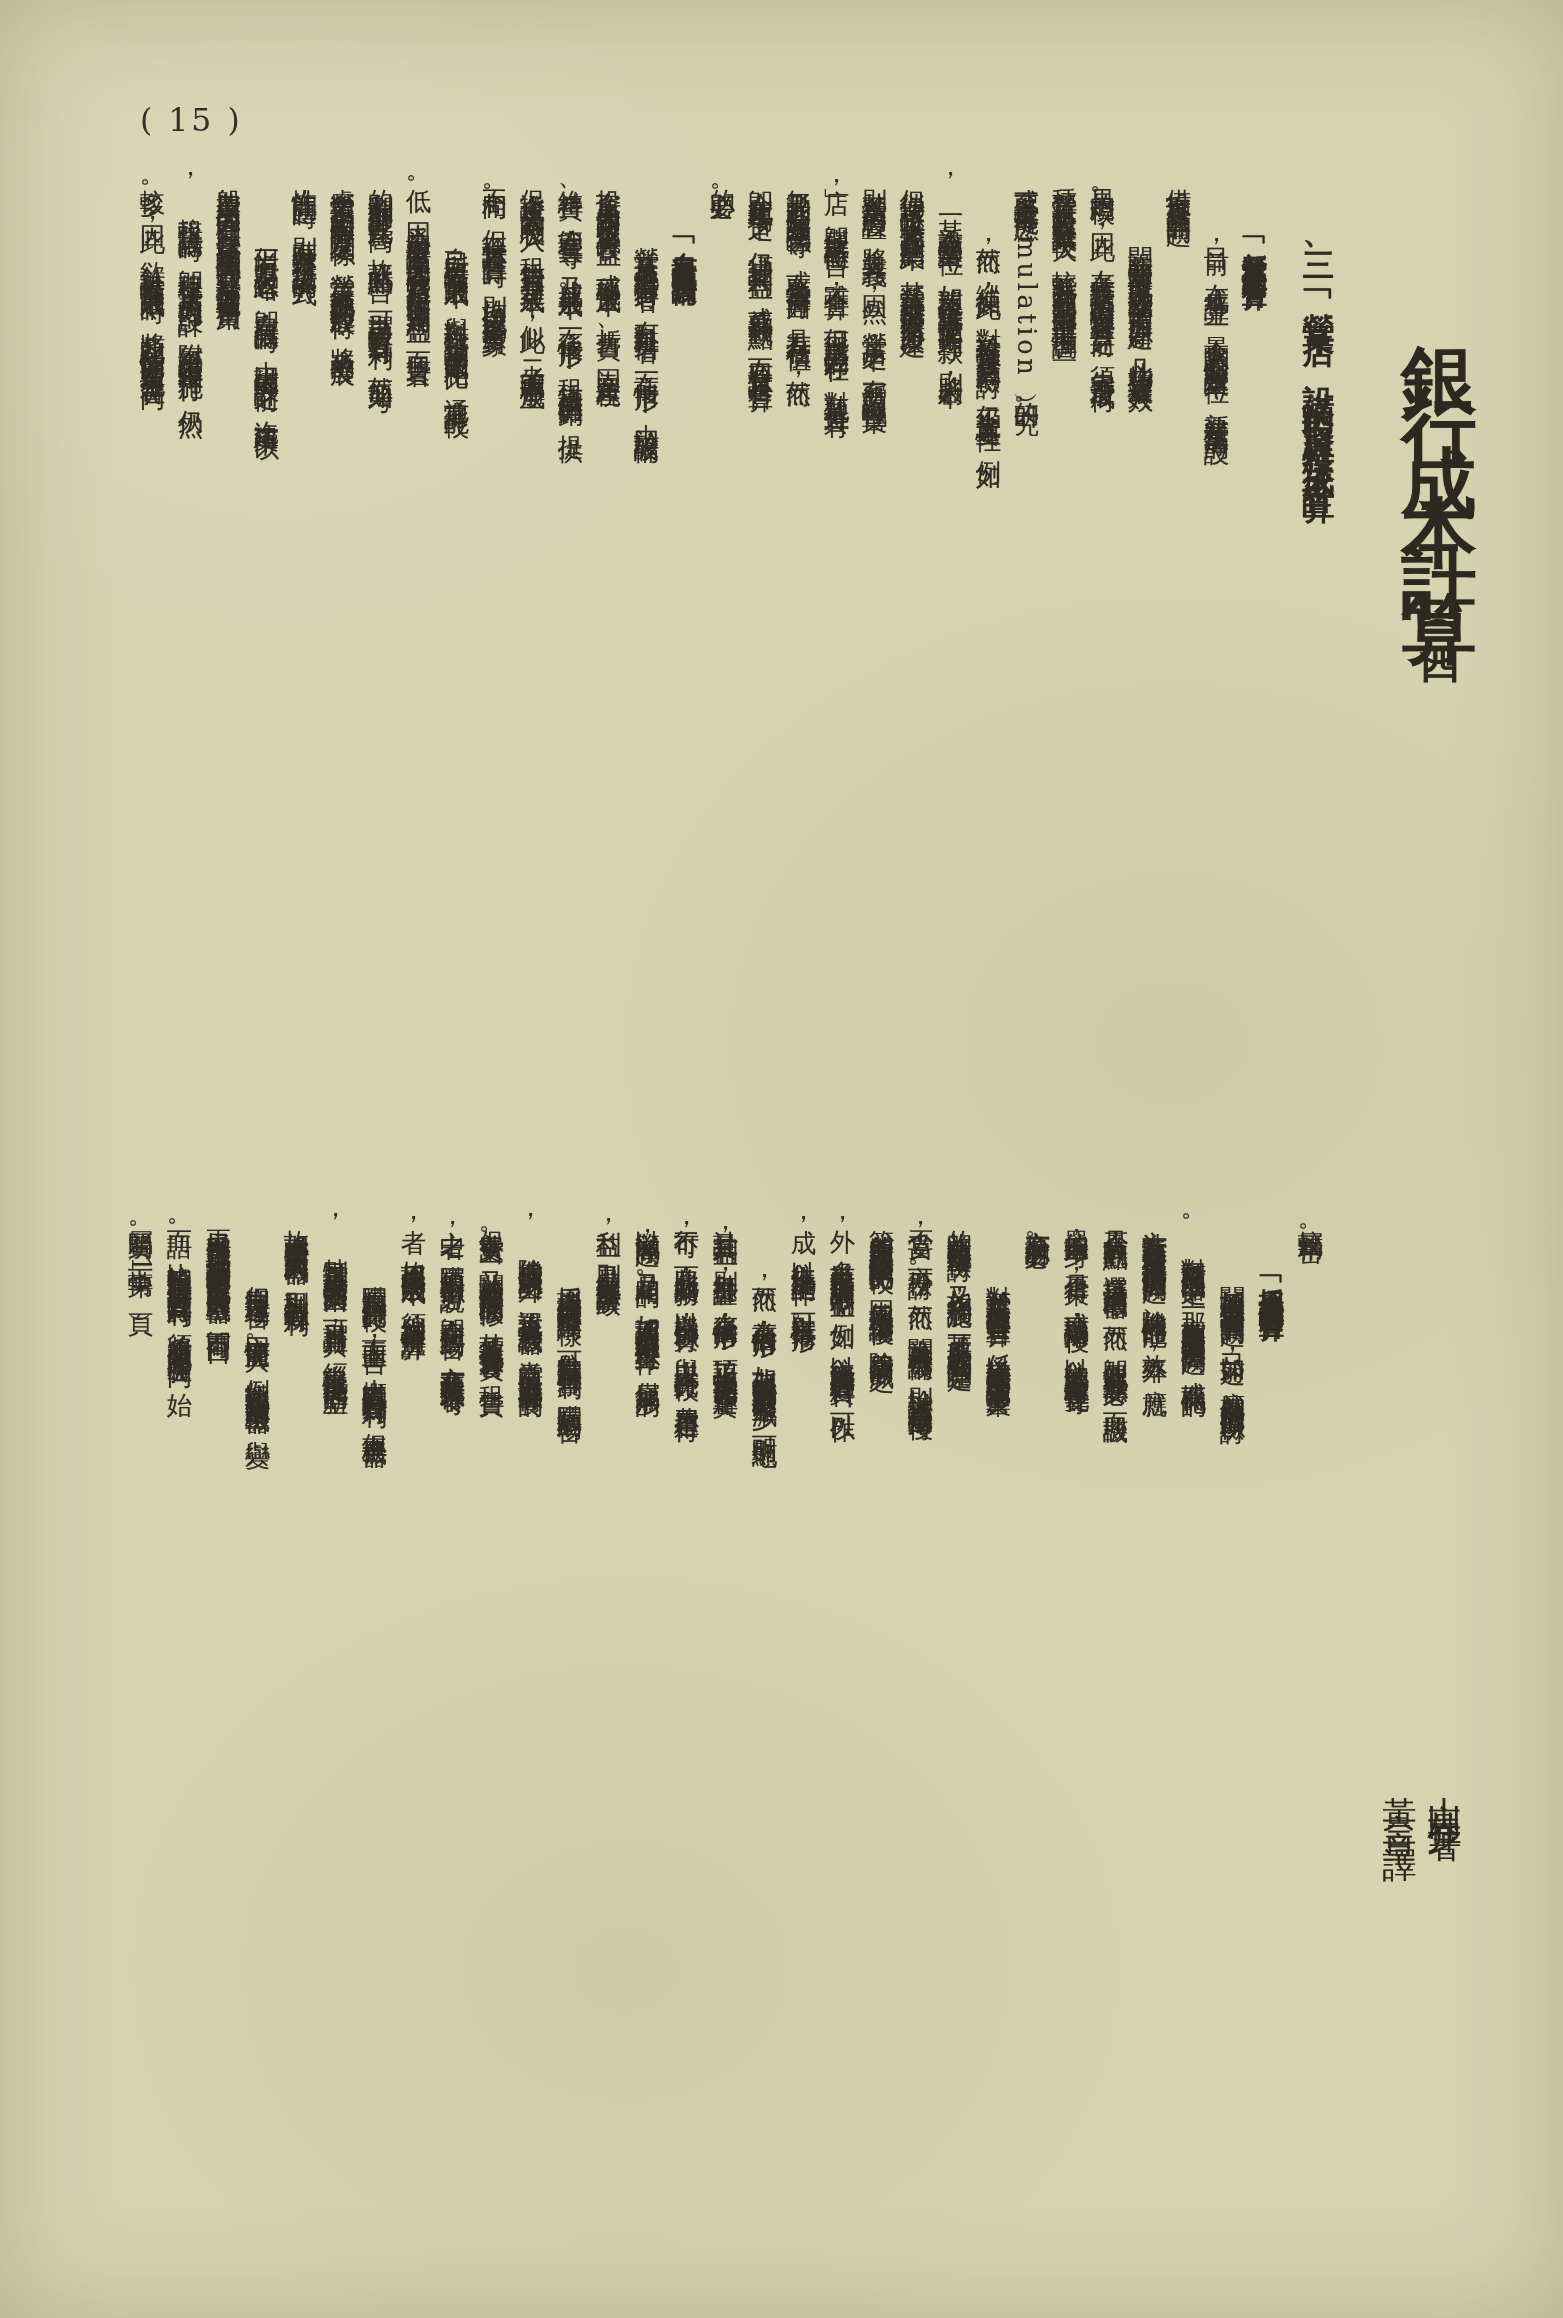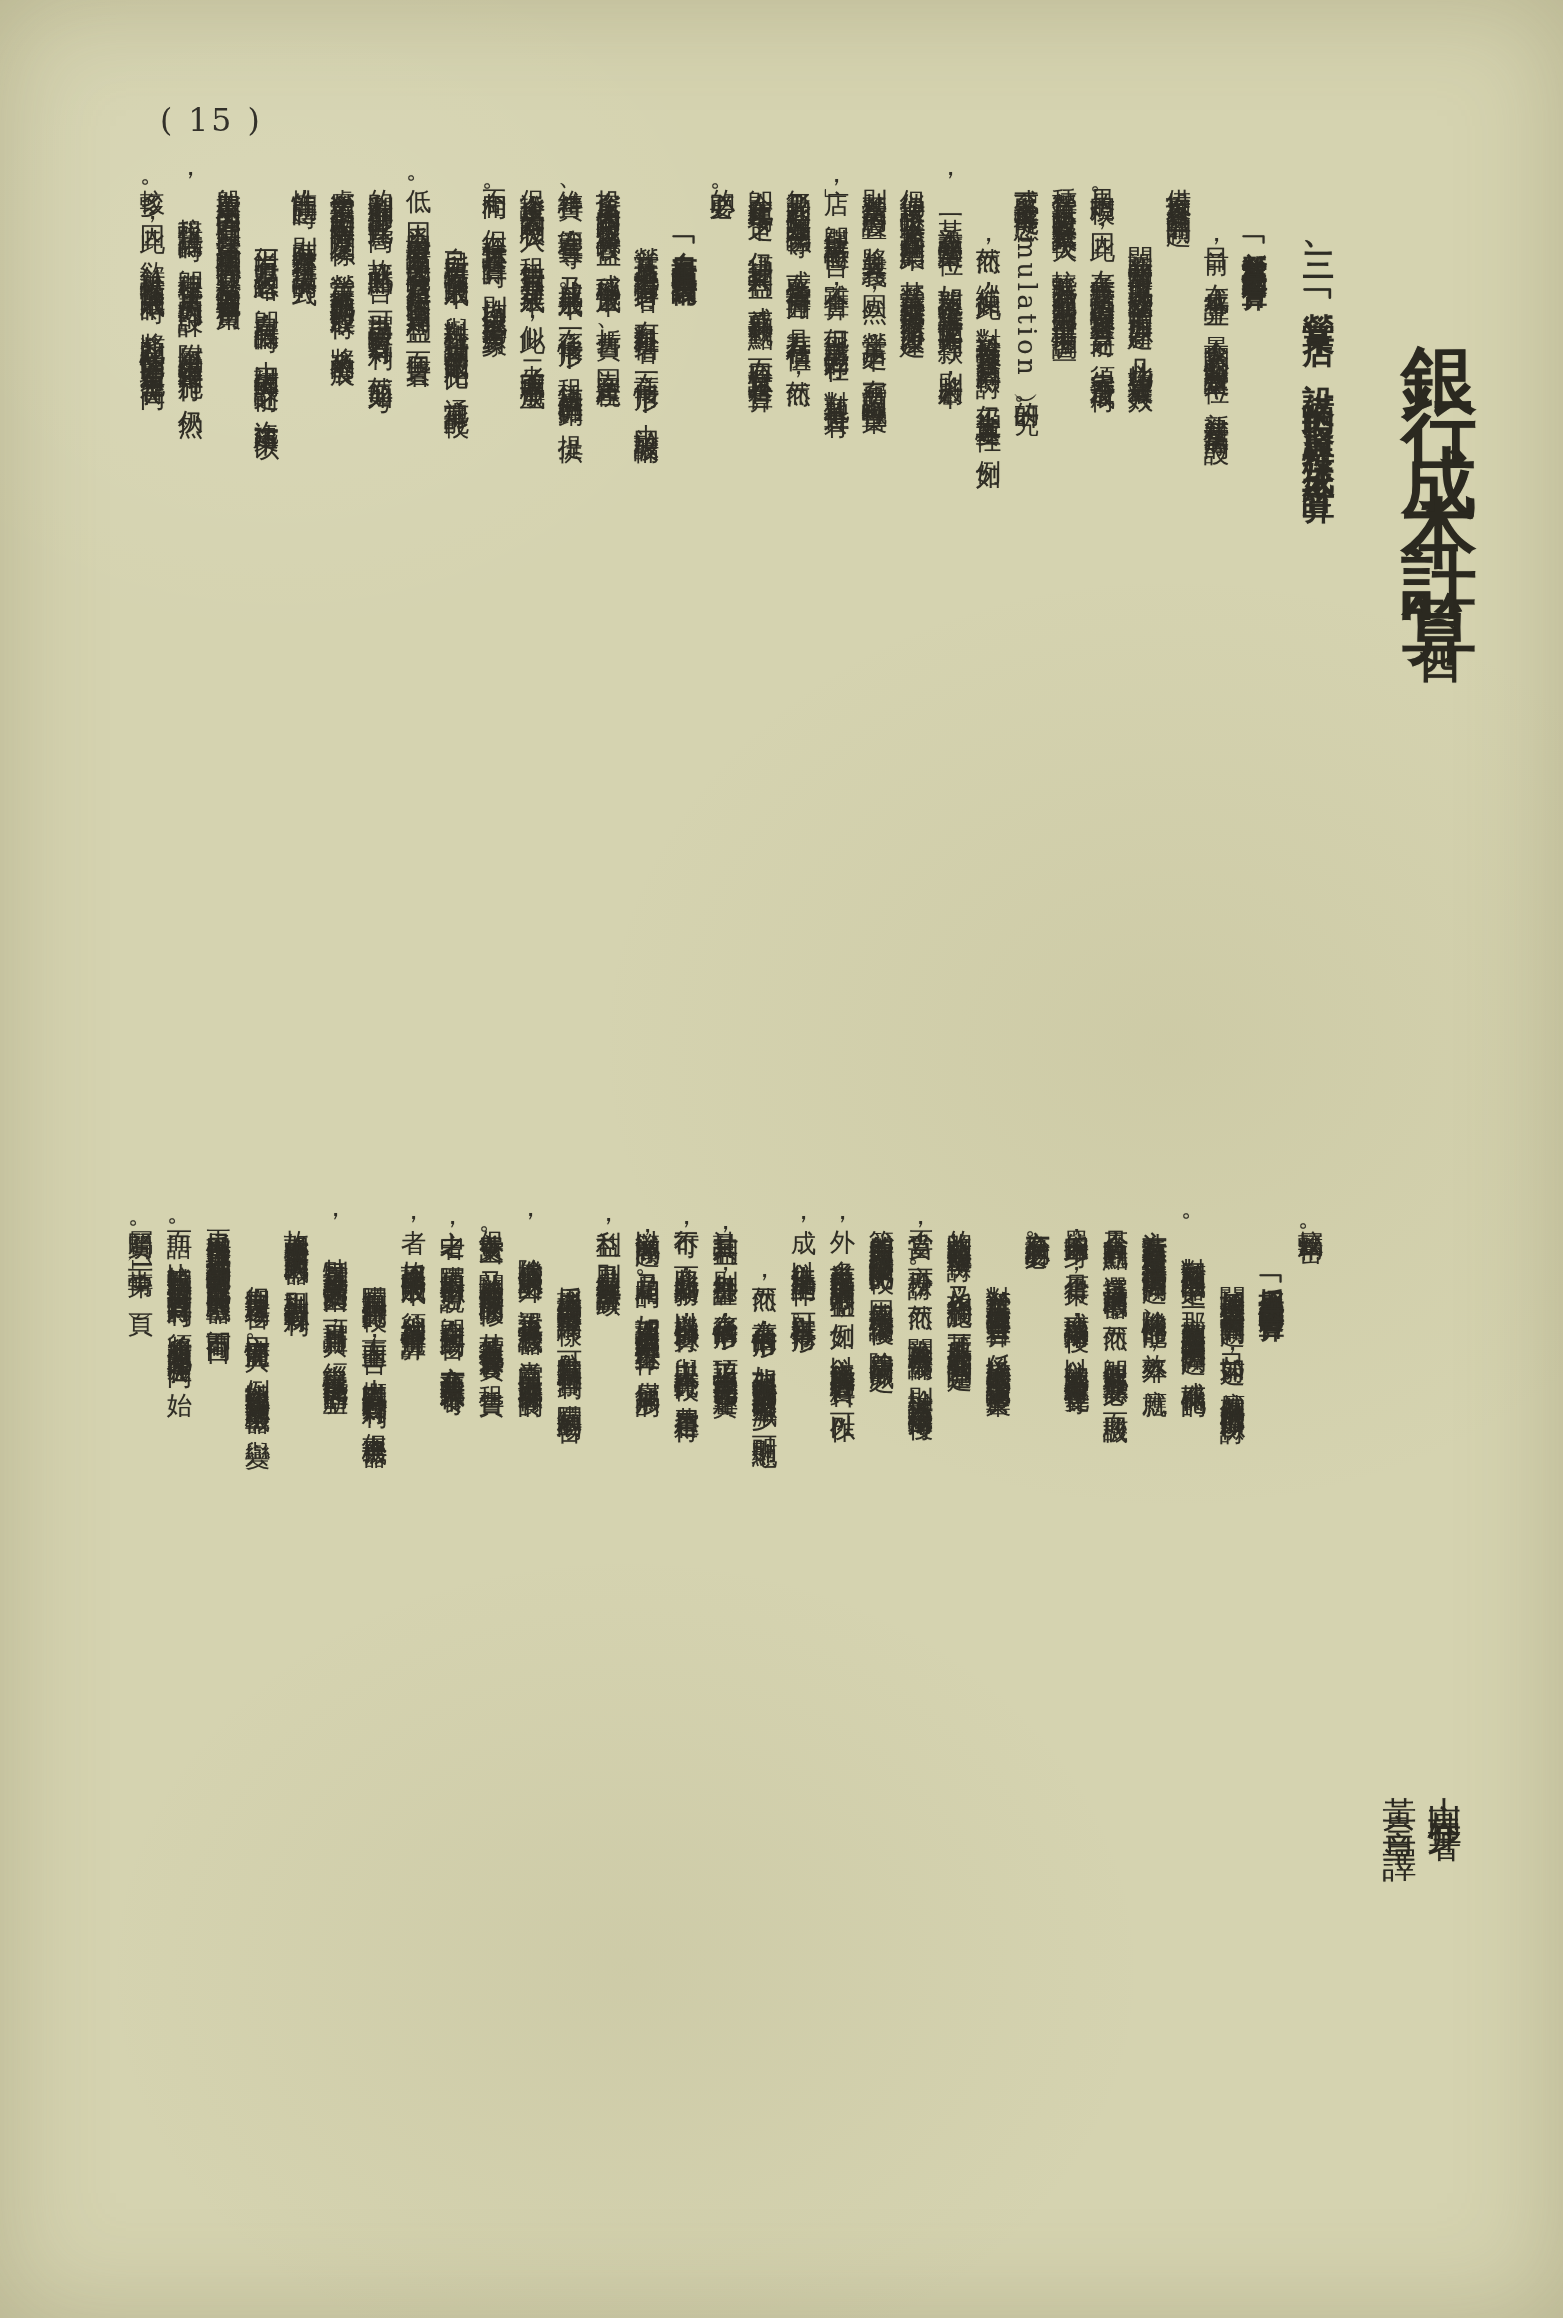--- a/index.html
+++ b/index.html
@@ -12,21 +12,21 @@
       radial-gradient(ellipse 749px 600px at 40% 85%, rgba(120,112,70,0.08), rgba(120,112,70,0) 70%);
     font-family:"DejaVu Serif","Liberation Serif",serif;
     color:#2e2c24;
   }
   body::after{
     content:"";position:absolute;inset:0;pointer-events:none;
     box-shadow:inset 0 0 105px rgba(105,98,58,0.28);
   }
   .vtext{writing-mode:vertical-rl;text-orientation:mixed;}
   #page-number{
-    position:absolute;left:160px;top:102px;
+    position:absolute;left:140px;top:102px;
     font-size:31.5px;letter-spacing:3px;color:#33312a;
   }
   #article-title{
     position:absolute;top:286px;right:73px;height:959px;
     font-size:75px;font-weight:bold;letter-spacing:49px;
     color:#2b2920;text-shadow:0 0 0.7px rgba(43,41,32,0.5);
   }
   #article-title .title-part{
     display:inline-block;font-size:40px;letter-spacing:10.5px;
     margin-top:25.5px;font-weight:bold;

